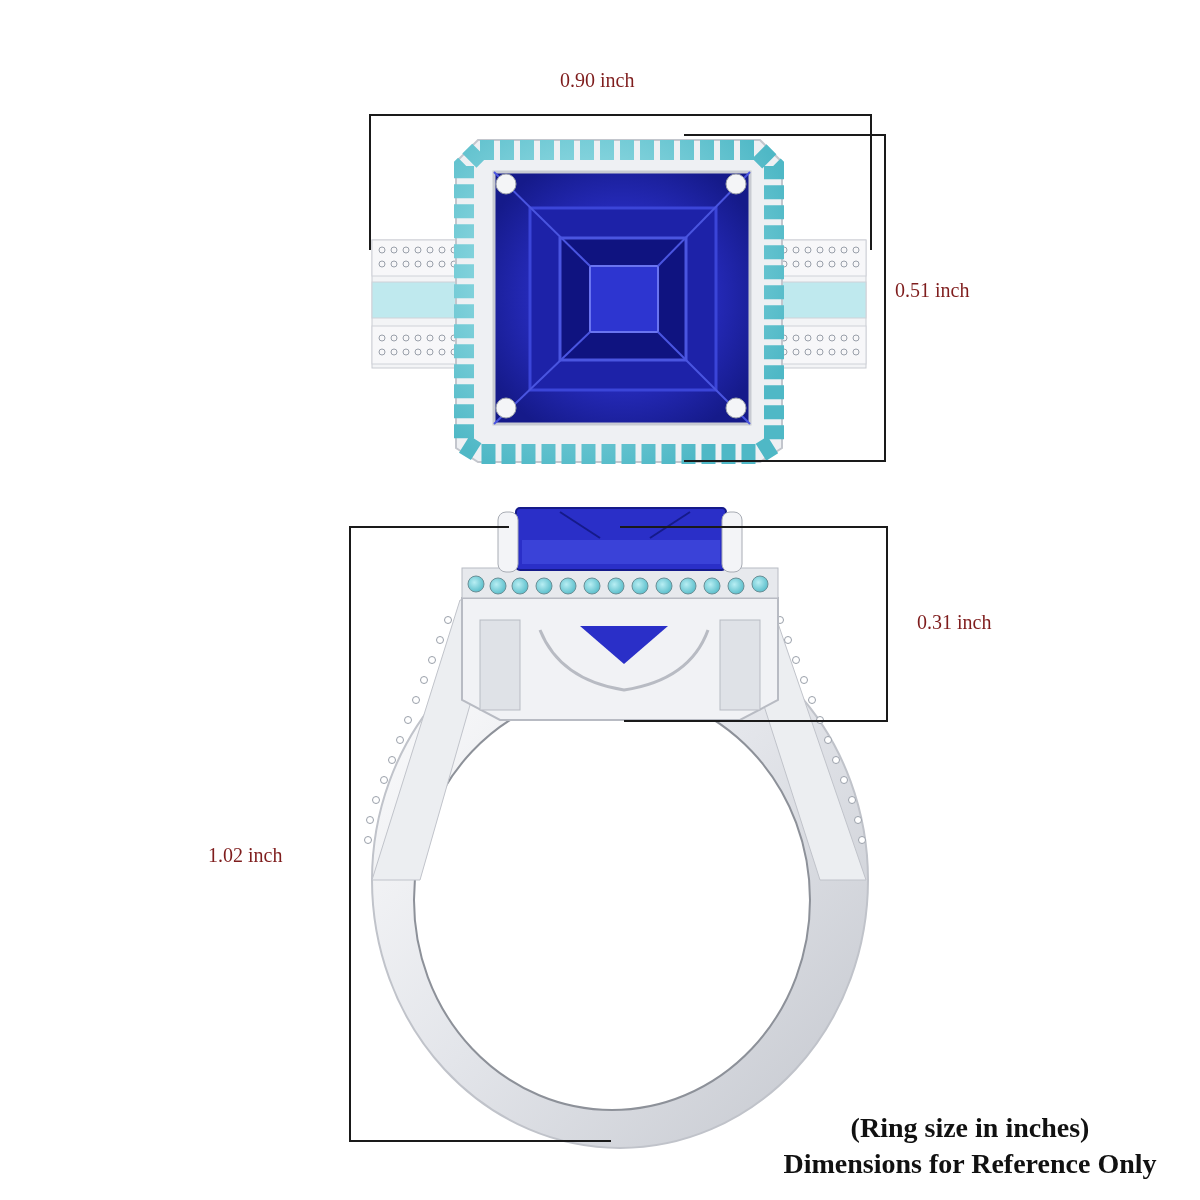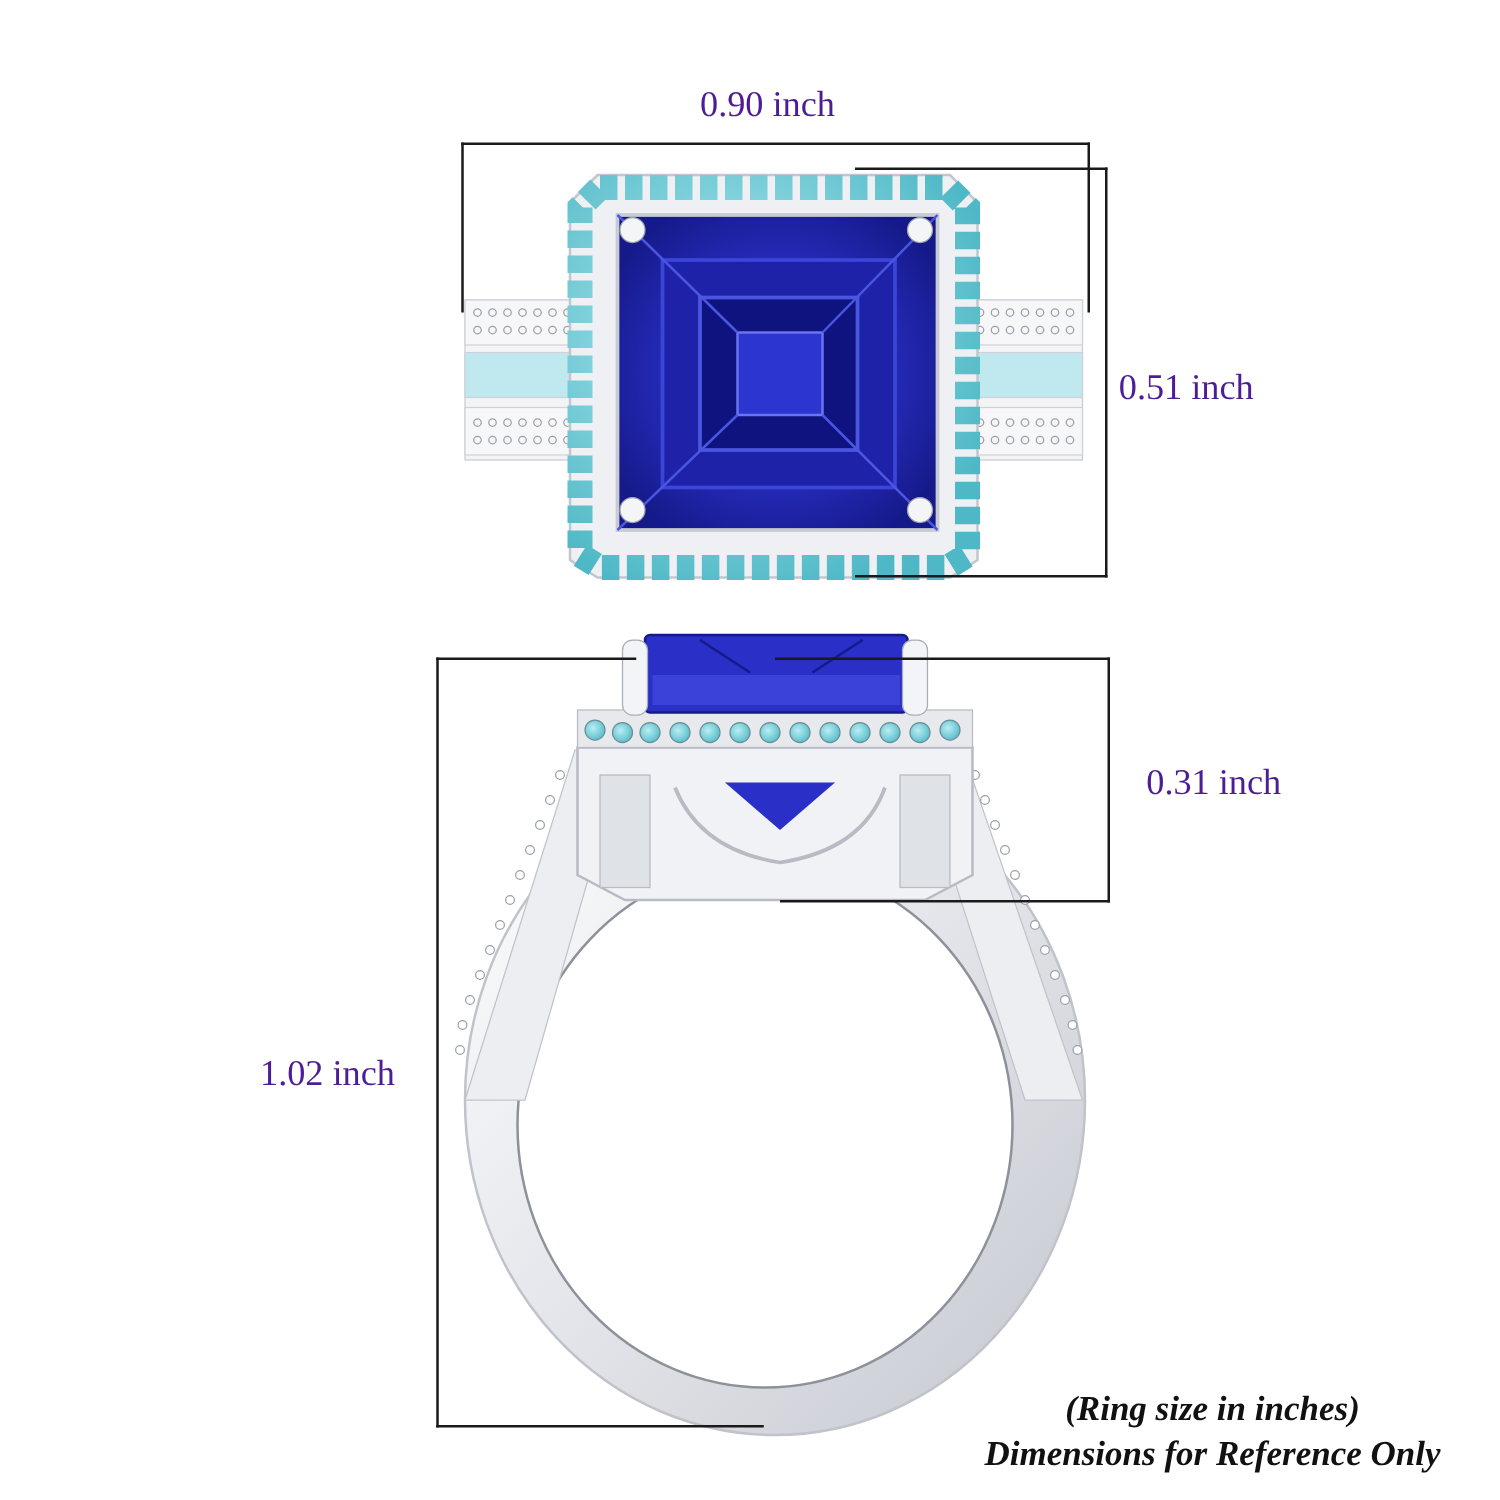--- a/index.html
+++ b/index.html
@@ -1,20 +1,20 @@
 <!DOCTYPE html>
 <html><head>
 <meta charset="utf-8">
 <style>
   html, body { margin: 0; padding: 0; background: #ffffff; }
   body { width: 1200px; height: 1200px; position: relative; overflow: hidden;
          font-family: "Liberation Serif", serif; color: #111; }
-  .dim-label { position: absolute; font-size: 29px; color: #4c1d95; white-space: nowrap; line-height: 1; }
+  .dim-label { position: absolute; font-size: 20px; color: #7f1d1d; white-space: nowrap; line-height: 1; }
   .line { position: absolute; background: #1a1a1a; }
-  .caption { position: absolute; font-weight: bold; font-size: 28px; text-align: center; line-height: 1.3; white-space: nowrap; font-style: italic; }
+  .caption { position: absolute; font-weight: bold; font-size: 28px; text-align: center; line-height: 1.3; white-space: nowrap; }
   svg { position: absolute; left: 0; top: 0; }
 </style>
 </head>
 <body>
 
 <svg width="1200" height="1200" viewBox="0 0 1200 1200">
   <defs>
     <linearGradient id="metalG" x1="0" y1="0" x2="1" y2="1">
       <stop offset="0" stop-color="#ffffff"></stop>
       <stop offset="0.5" stop-color="#e3e5ea"></stop>
@@ -200,20 +200,20 @@
 
 <div class="line" style="left:620px; top:526px; width:268px; height:2px;"></div>
 <div class="line" style="left:886px; top:526px; width:2px; height:196px;"></div>
 <div class="line" style="left:624px; top:720px; width:264px; height:2px;"></div>
 
 <div class="line" style="left:349px; top:526px; width:160px; height:2px;"></div>
 <div class="line" style="left:349px; top:526px; width:2px; height:616px;"></div>
 <div class="line" style="left:349px; top:1140px; width:262px; height:2px;"></div>
 
 <div class="dim-label" style="left:560px; top:70px;">0.90 inch</div>
-<div class="dim-label" style="left:895px; top:296px;">0.51 inch</div>
+<div class="dim-label" style="left:895px; top:280px;">0.51 inch</div>
 <div class="dim-label" style="left:901px; top:612px;margin-left:16px;">0.31 inch</div>
 <div class="dim-label" style="left:208px; top:845px;">1.02 inch</div>
 
 <div class="caption" style="left:740px; top:1110px; width:460px;">
   <div>(Ring size in inches)</div>
   <div>Dimensions for Reference Only</div>
 </div>
 
 </body></html>

